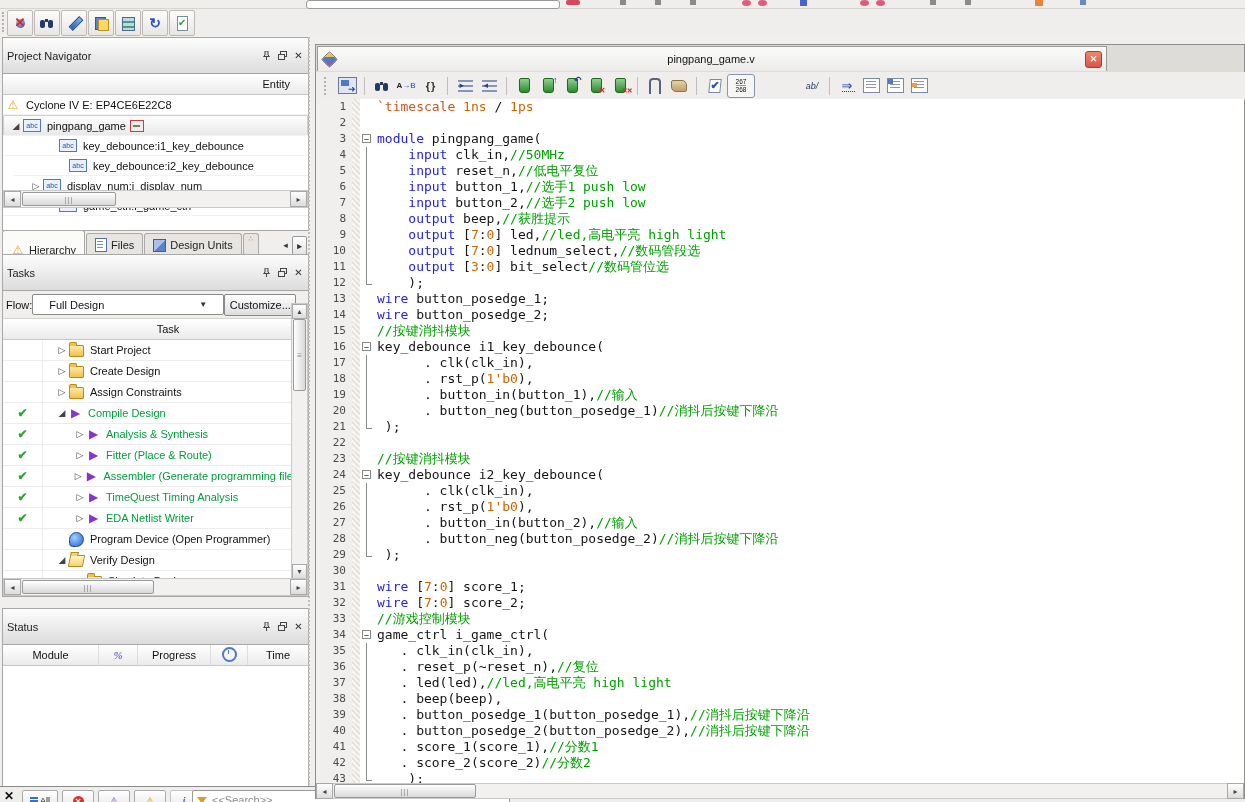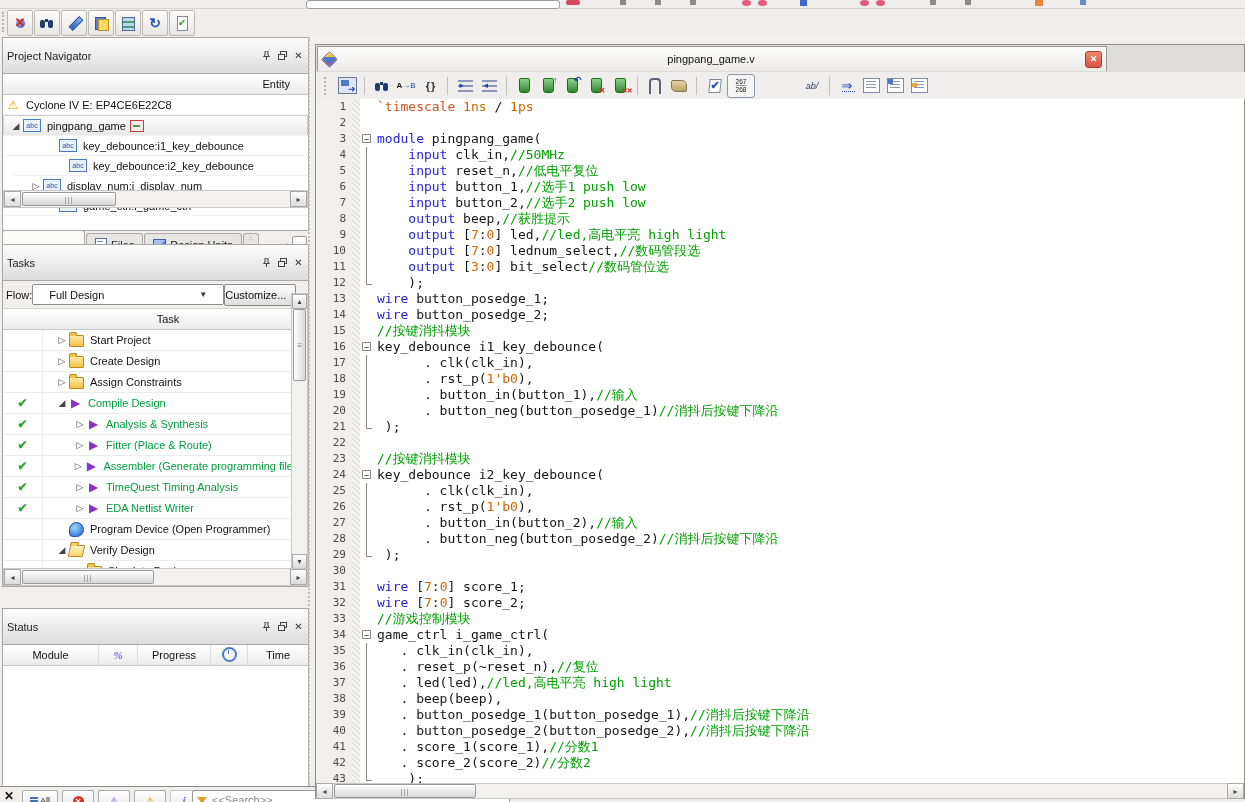--- a/index.html
+++ b/index.html
@@ -130,26 +130,26 @@
   #navtabs{position:absolute;left:2px;top:230px;width:305px;height:26px;display:flex;align-items:flex-end;}
   .ntab{height:22px;display:flex;align-items:center;gap:4px;padding:0 8px;background:#e7e5e2;
         border:1px solid #aaa;border-bottom:none;border-radius:3px 3px 0 0;margin-right:1px;color:#222;}
   .ntab.act{background:#fbfbfa;height:25px;font-weight:normal;align-items:flex-end;}
   .ntab-part{width:14px;height:22px;background:#e7e5e2;border:1px solid #aaa;border-bottom:none;border-radius:3px 3px 0 0;
         color:#d23f2f;font-size:7px;text-align:center;line-height:9px;overflow:hidden;}
   .ntab-arrows{margin-left:auto;display:flex;}
   .ntab-arrow{width:13px;height:18px;display:flex;align-items:center;justify-content:center;font-size:9px;color:#333;}
   .ntab-arrow.raised{border:1px solid #999;background:linear-gradient(#fff,#e2e2e2);border-radius:2px;font-weight:bold;}
   
-  #tasks{left:2px;top:244px;width:305px;height:341px;}
+  #tasks{left:2px;top:254px;width:305px;height:341px;}
   #flowrow{height:27px;display:flex;align-items:center;background:#f0efee;border-bottom:1px solid #d5d3d0;padding:0 3px;gap:0;}
   #flowcombo{width:158px;height:19px;border:1px solid #8a8a8a;background:#fff;display:flex;align-items:center;padding:0 16px;border-radius:2px;}
   #flowcombo .arrow{margin-left:auto;font-size:8px;color:#333;}
   #custbtn{width:70px;height:20px;border:1px solid #8a8a8a;border-radius:2px;background:linear-gradient(#fefefe,#dedede);
-        display:flex;align-items:center;justify-content:flex-start;}
+        display:flex;align-items:center;justify-content:center;}
   #taskhead{display:flex;}
   #taskhead .chkcol{width:39px;border-right:1px solid #c6c6c6;}
   #taskhead .tcol{flex:1;text-align:center;}
   #taskrows .krow{height:20px;display:flex;align-items:center;border-bottom:1px solid #ececec;white-space:nowrap;overflow:hidden;}
   .krow .kchk{width:39px;flex:none;text-align:center;color:#2fa32f;font-size:12px;font-weight:bold;border-right:1px solid #ececec;align-self:stretch;line-height:20px;}
   .krow .kexp{width:14px;flex:none;font-size:9px;color:#444;text-align:center;}
   .krow .klbl{margin-left:6px;}
   .krow .klbl.done{color:var(--task_done);}
   
   #status{left:2px;top:608px;width:305px;height:177px;}

